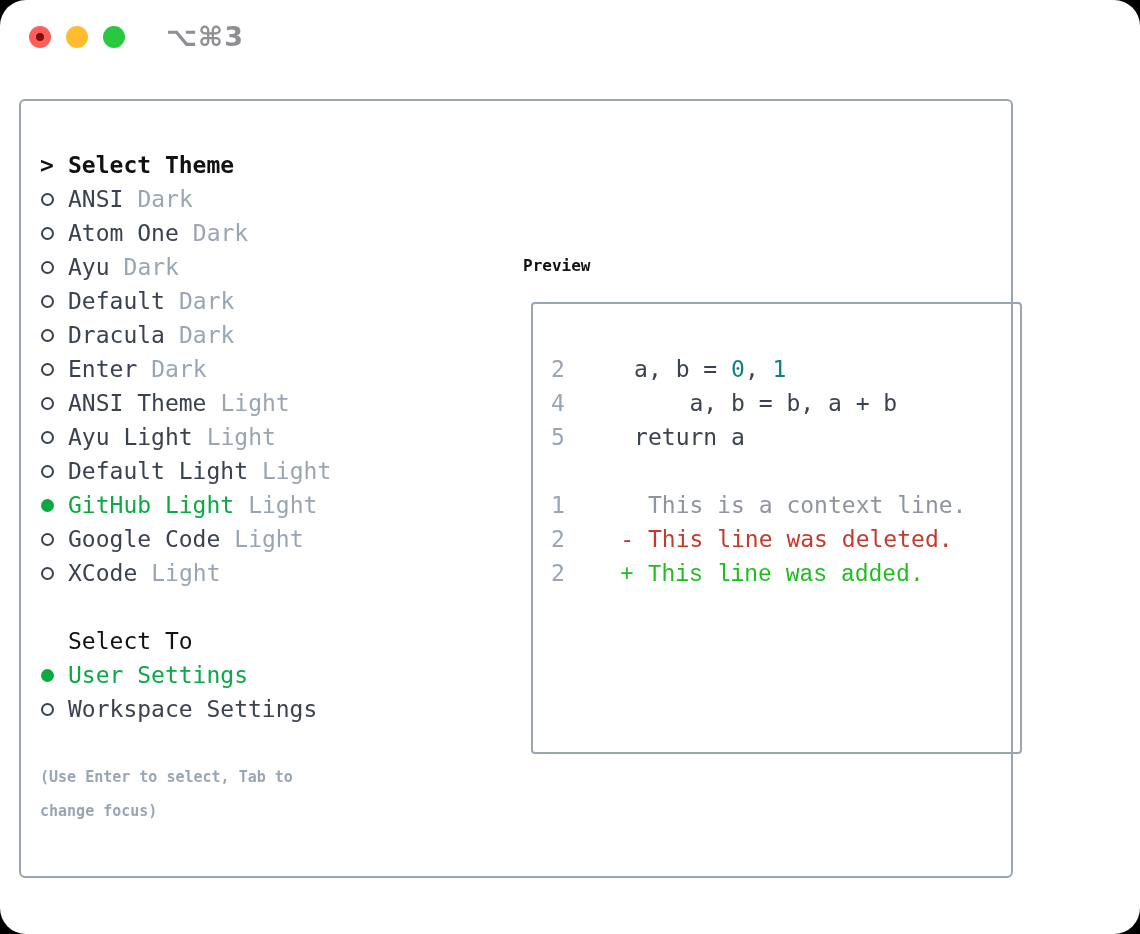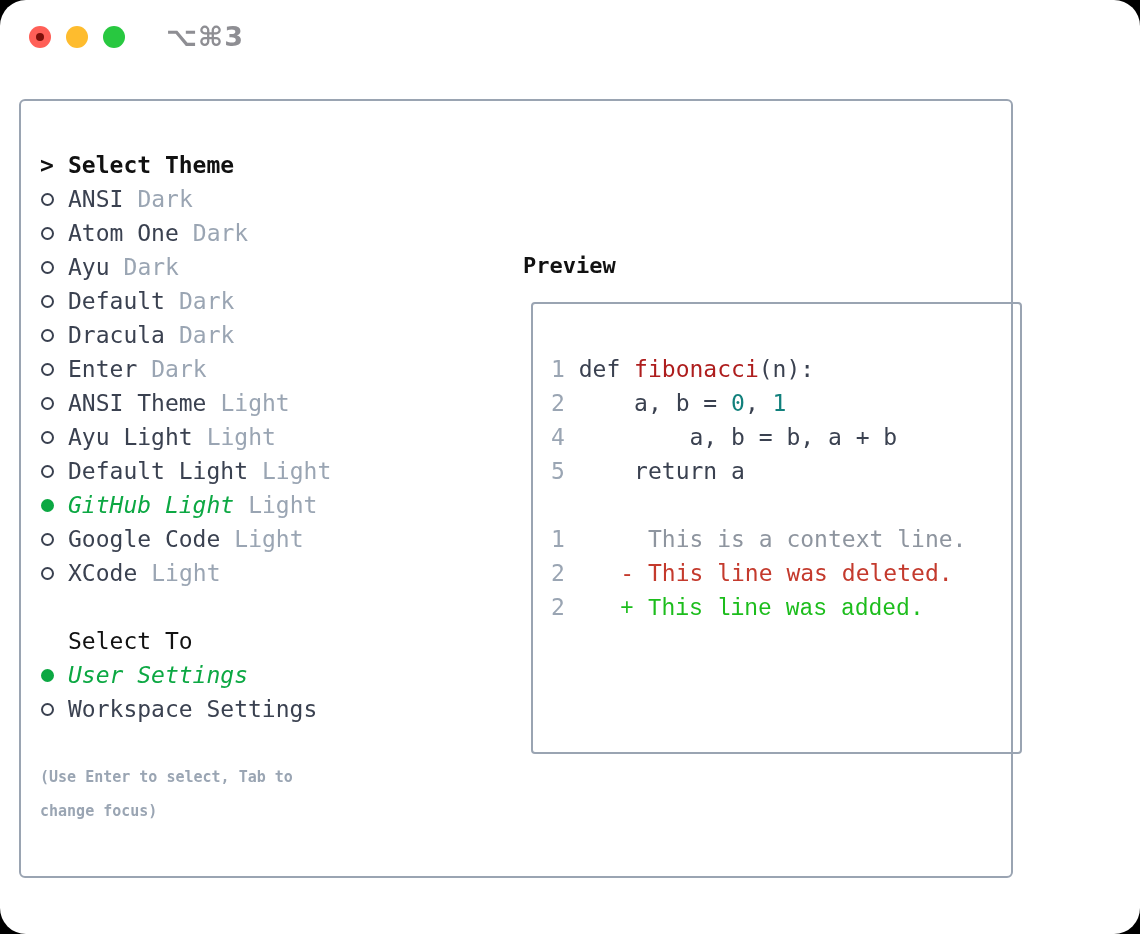--- a/index.html
+++ b/index.html
@@ -41,29 +41,29 @@
   .left-col { position: absolute; left: 19px; top: 47px; }
   .row { display: flex; align-items: center; height: 34px; font-size: 23px; white-space: pre; }
   .marker { width: 28px; display: flex; align-items: center; }
   .hdr { font-weight: 700; color: var(--text_black, #111); }
   .bullet {
     width: 13px; height: 13px; border-radius: 50%; box-sizing: border-box;
     border: 2px solid var(--text_dark, #3a4150); margin-left: 1px;
   }
   .selected .bullet { background: var(--accent_green, #0ca843); border-color: var(--accent_green, #0ca843); }
   .name { color: var(--text_dark, #3a4150); text-align: right; }
-  .selected .name { color: var(--accent_green, #0ca843); font-style: italic; }
+  .selected .name { color: var(--accent_green, #0ca843); }
   .tag { color: var(--muted, #9aa5b3); margin-left: 14px; text-align: right; }
   .apply-hdr { color: var(--text_black, #111); }
   .spacer { height: 34px; }
   .hint { font-size: 15px; line-height: 34px; color: var(--muted, #9aa5b3); white-space: pre; font-weight: bold; }
   
   .preview-title {
     position: absolute; left: 502px; top: 148px; height: 34px; line-height: 34px;
-    font-size: 22px; font-weight: 700; color: var(--text_black, #111);
+    font-size: 16px; font-weight: 700; color: var(--text_black, #111);
   }
   .preview-box {
     position: absolute; left: 510px; top: 201px; width: 469px; height: 400px;
     border: 2px solid var(--panel_border, #9aa4b2);
     border-radius: 4px; box-sizing: content-box;
     padding: 48px 0 0 18px; overflow: hidden;
   }
   .pline { height: 34px; line-height: 34px; font-size: 23px; white-space: pre; }
   .ln { color: var(--muted, #9aa5b3); }
   .tk { color: var(--code_default, #3a4150); }
@@ -146,21 +146,20 @@
 
       <div class="spacer"></div>
 
       <div class="hint">(Use Enter to select, Tab to</div>
       <div class="hint">change focus)</div>
     </div>
 
     <div class="preview-title">Preview</div>
 
     <div class="preview-box">
-      <div class="pline"><span class="ln">1</span><span class="tk"> def </span><span class="tk func">fibonacci</span><span class="tk">(n):</span></div>
       <div class="pline"><span class="ln">2</span><span class="tk">     a, b = </span><span class="tk num">0</span><span class="tk">, </span><span class="tk num">1</span></div>
       <div class="pline"><span class="ln">4</span><span class="tk">         a, b = b, a + b</span></div>
       <div class="pline"><span class="ln">5</span><span class="tk">     return a</span></div>
 
       <div class="pline"></div>
 
       <div class="pline"><span class="ln">1</span><span class="tk ctx">      This is a context line.</span></div>
       <div class="pline"><span class="ln">2</span><span class="tk del">    - This line was deleted.</span></div>
       <div class="pline"><span class="ln">2</span><span class="tk add">    + This line was added.</span></div>
     </div>

